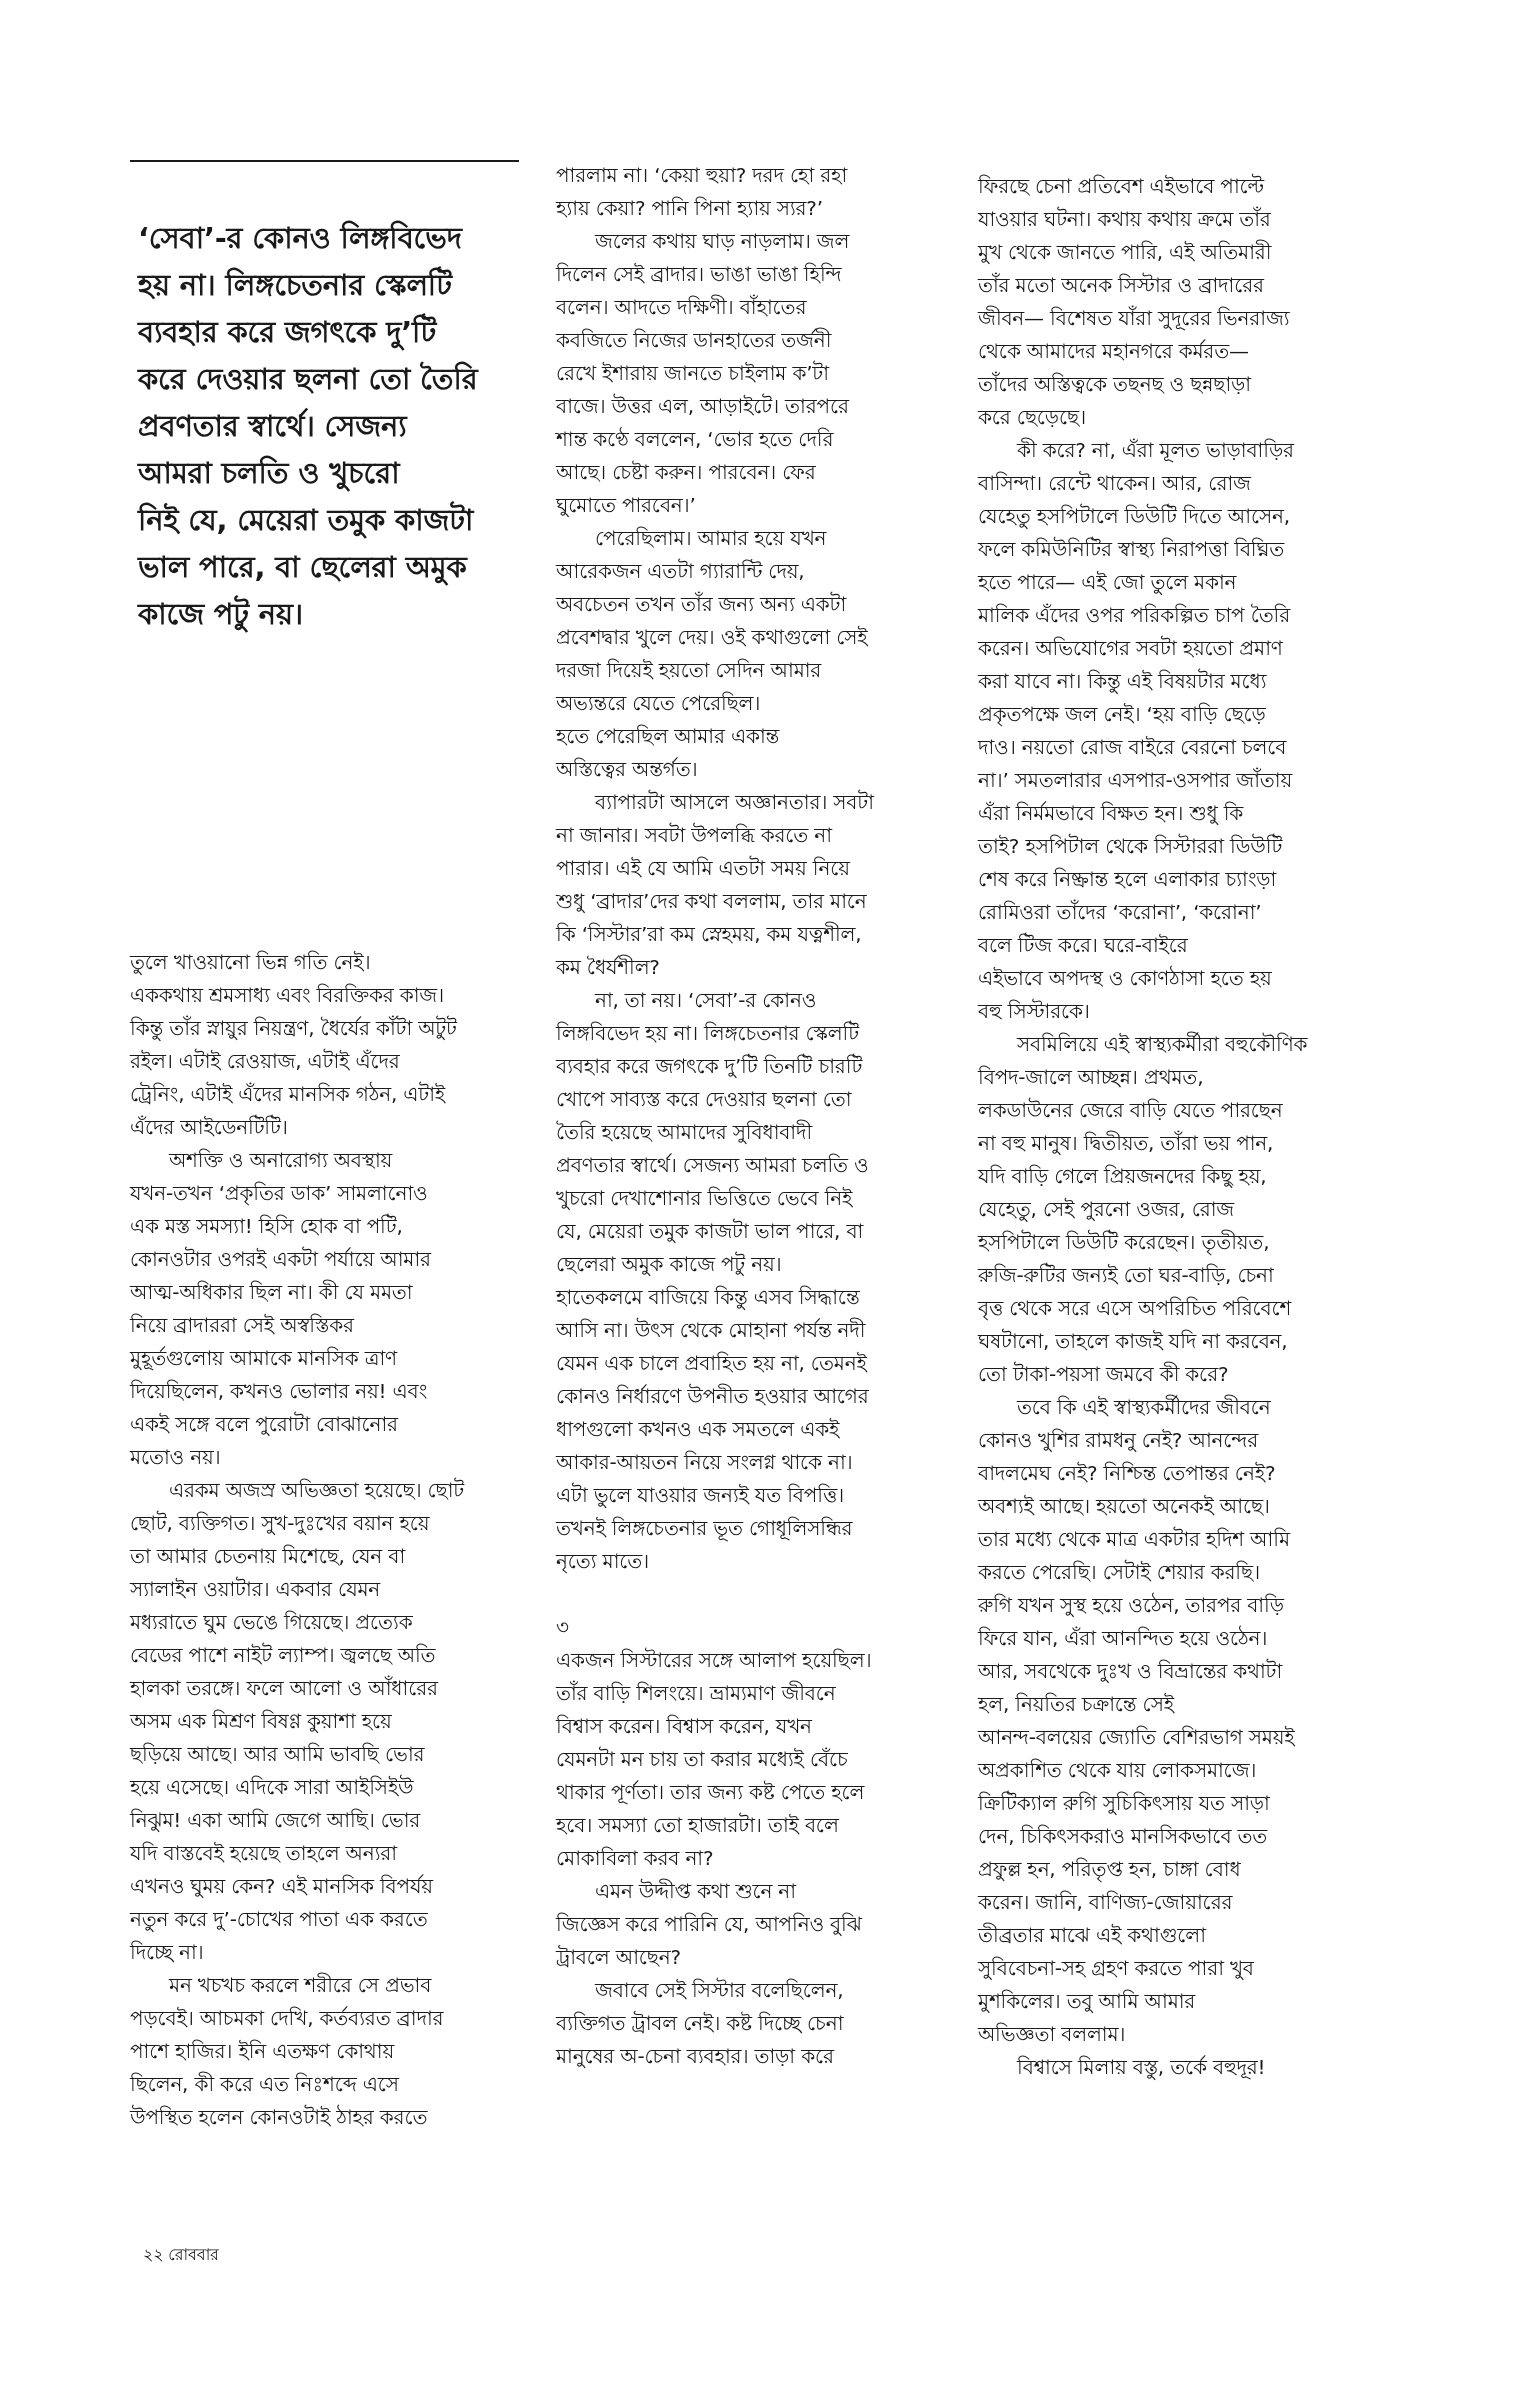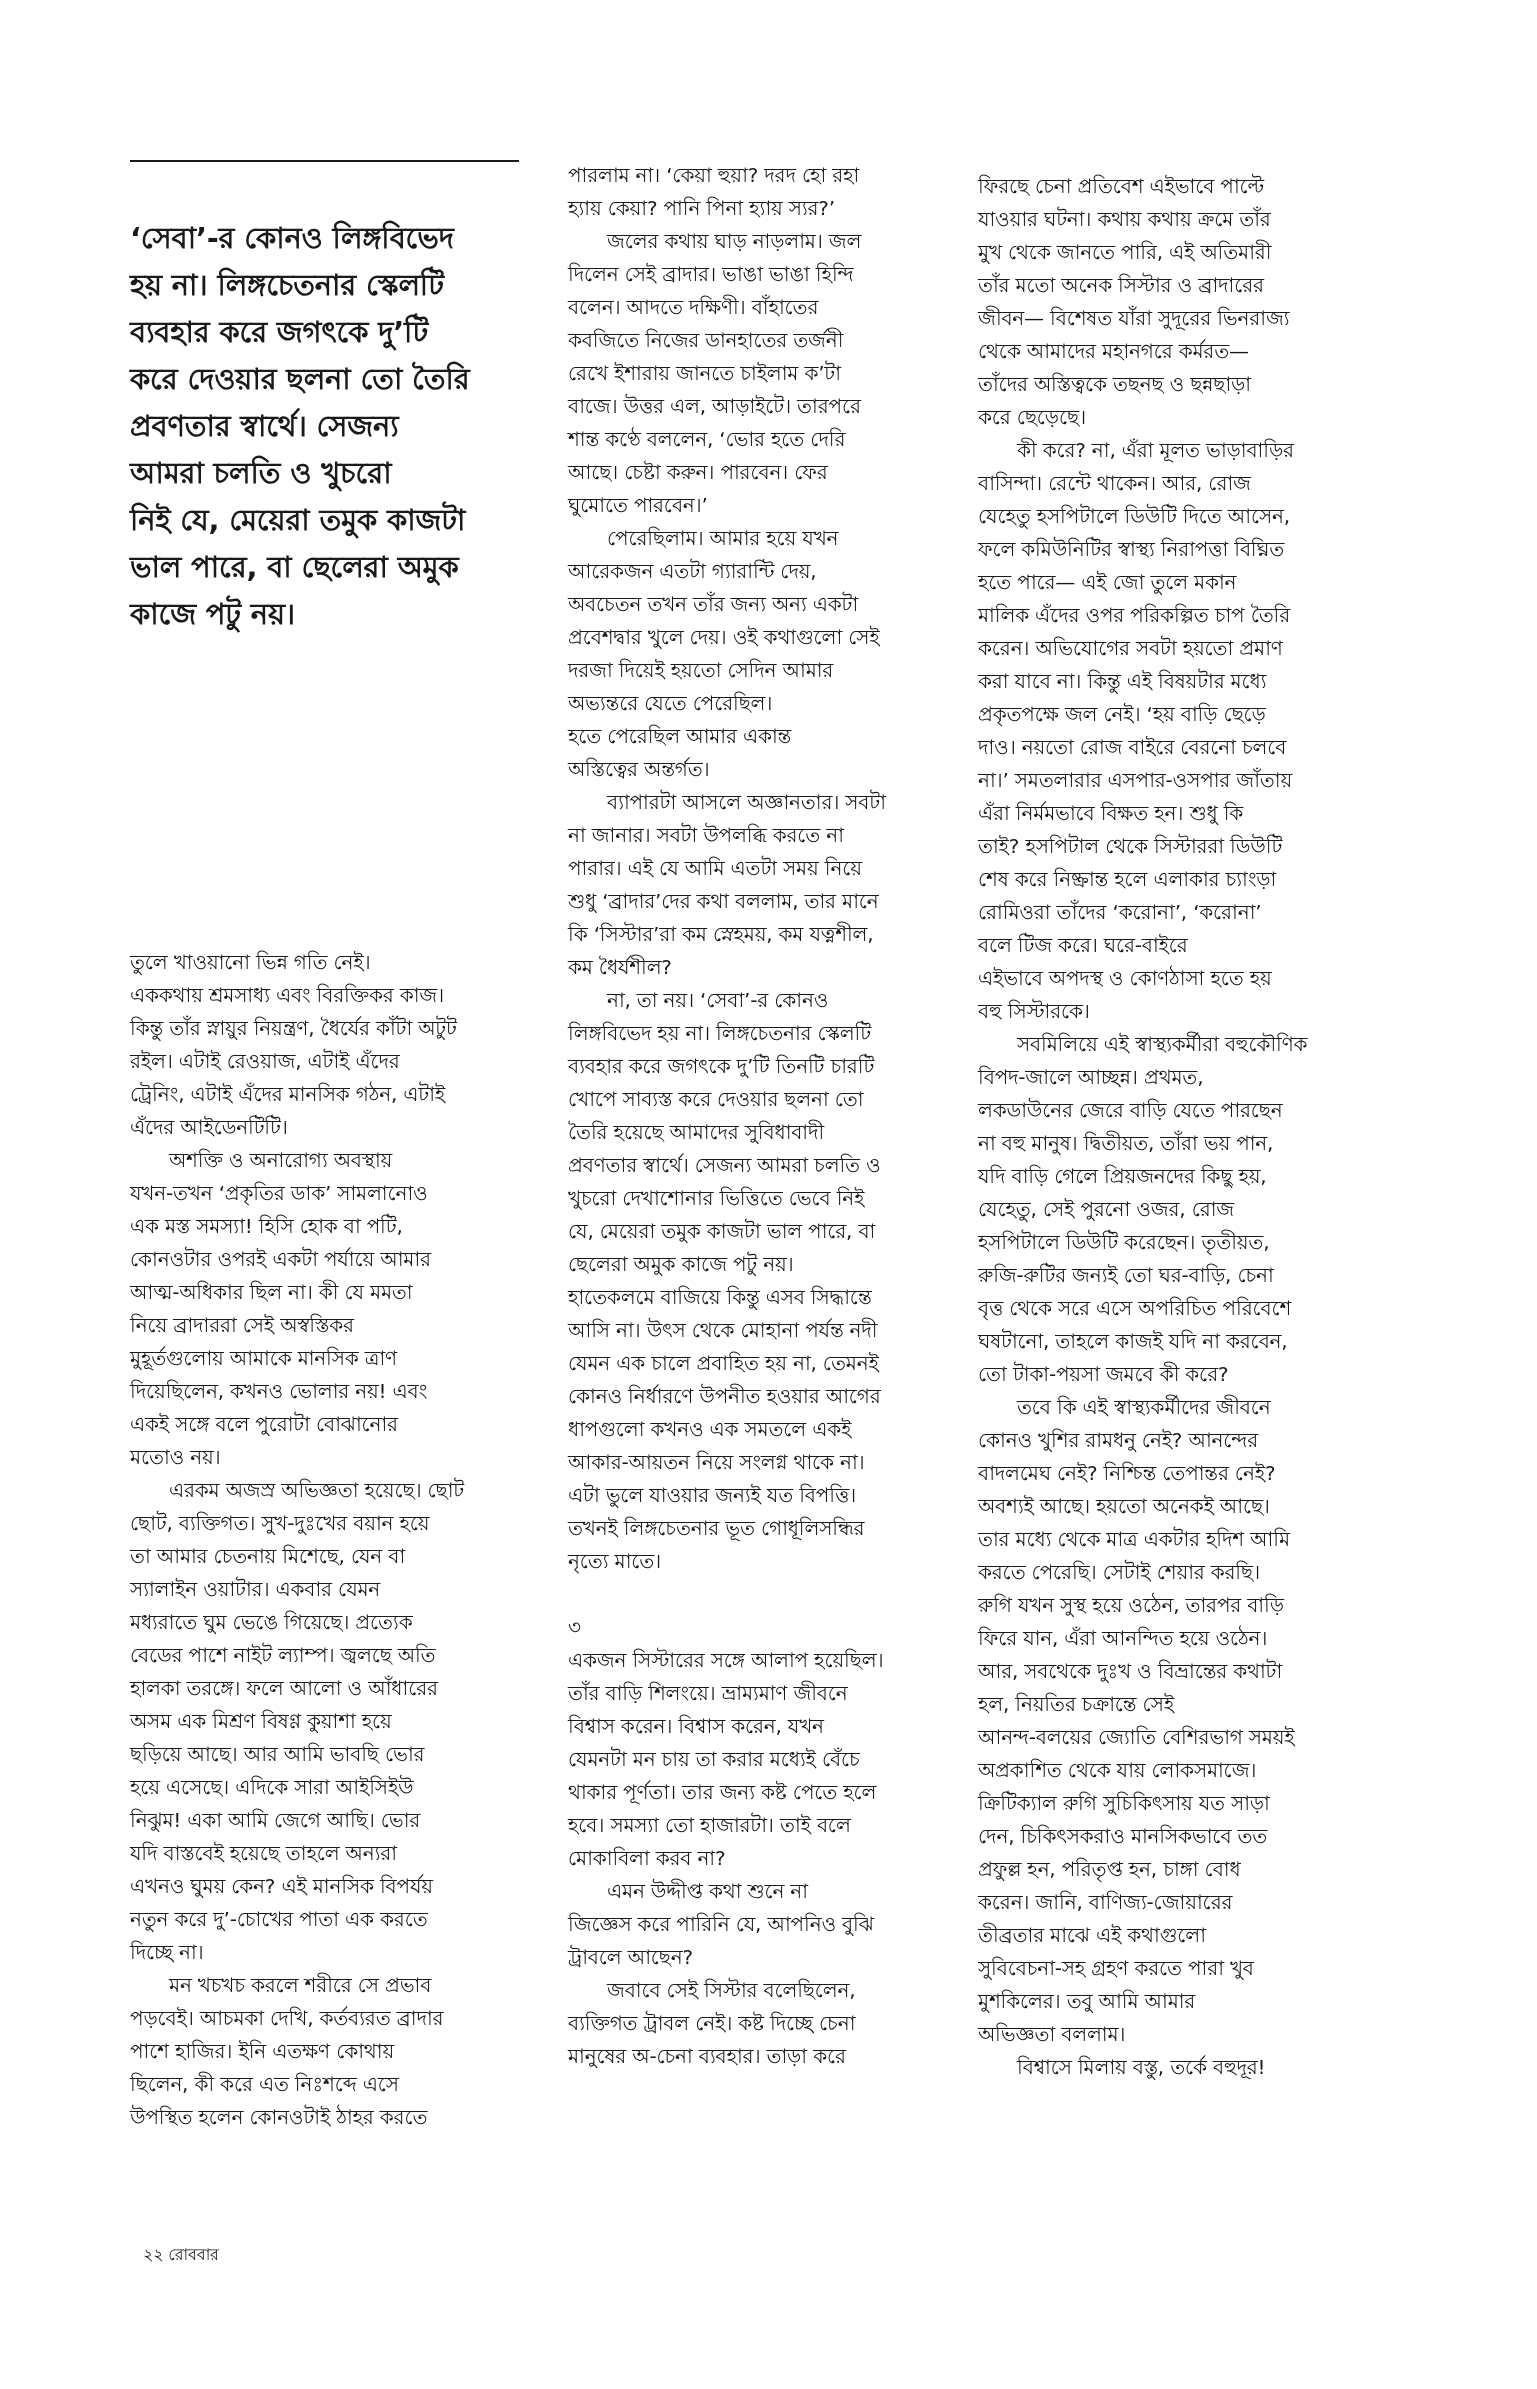--- a/index.html
+++ b/index.html
@@ -2,27 +2,27 @@
 <html style="font-size:12.4px"><head>
 <meta charset="utf-8">
 <style>
   html, body { margin: 0; padding: 0; background: #ffffff; }
   body { width: 1538px; height: 2389px; position: relative; overflow: hidden; color: #1a1a1a;
          font-family: "DejaVu Sans", "Liberation Sans", sans-serif; }
   .page { position: absolute; inset: 0; }
   .rule { position: absolute; left: 130px; top: 160px; width: 389px; height: 2.3px; background: #1a1a1a; }
   .pullquote { position: absolute; left: 130px; top: 215px; width: 403px;
                font-size: 29px; font-weight: bold; line-height: 47px; letter-spacing: -0.2px; }
-  .pullquote .line { display: block; white-space: nowrap; }
+  .pullquote .line { display: block; white-space: nowrap; margin-left: 8px; }
   .col { position: absolute; font-size: 20px; line-height: 33px; letter-spacing: -0.2px; }
   .col .line { display: block; white-space: nowrap; height: 33px; }
   .col .line.indent { padding-left: 39px; }
   .col .line.gap { height: 33px; }
   .col1 { left: 130px; top: 946px; width: 395px; }
-  .col2 { left: 568px; top: 159px; width: 403px; }
+  .col2 { left: 556px; top: 159px; width: 403px; }
   .col3 { left: 978px; top: 159px; width: 419px; margin-top: 11px; }
   .footer { position: absolute; left: 143px; top: 2242px; font-size: 16px; letter-spacing: -0.2px; }
 </style>
 </head>
 <body>
 
 <div class="page">
   <div class="rule"></div>
 
   <div class="pullquote" id="pullquote">

